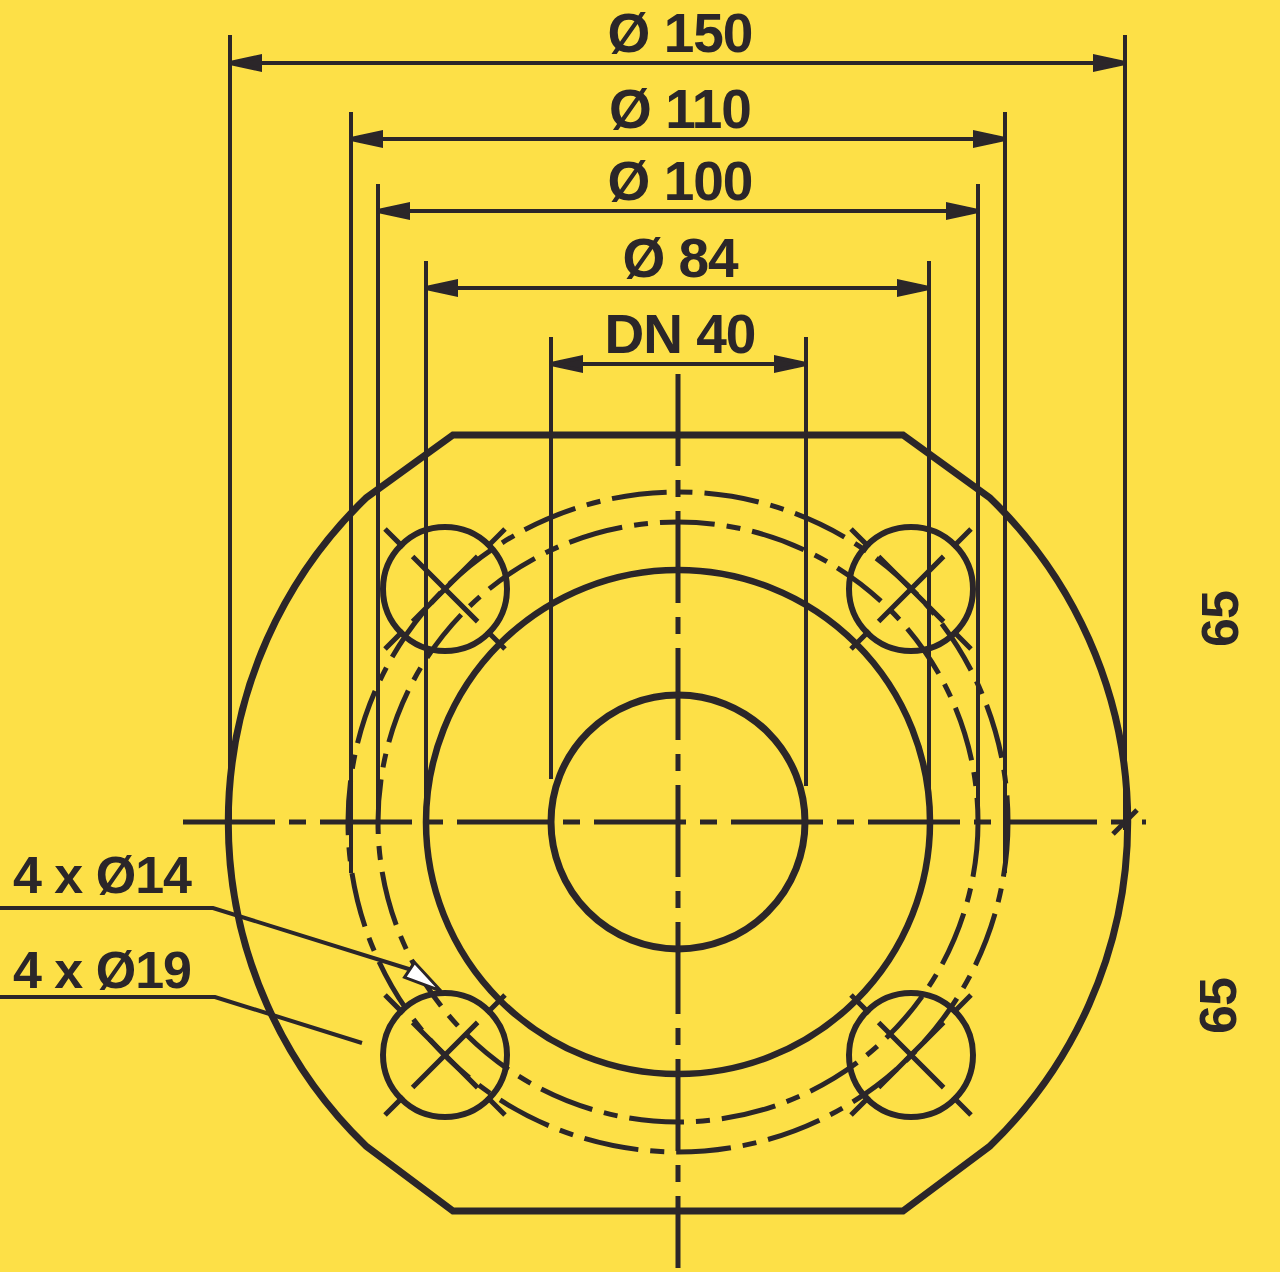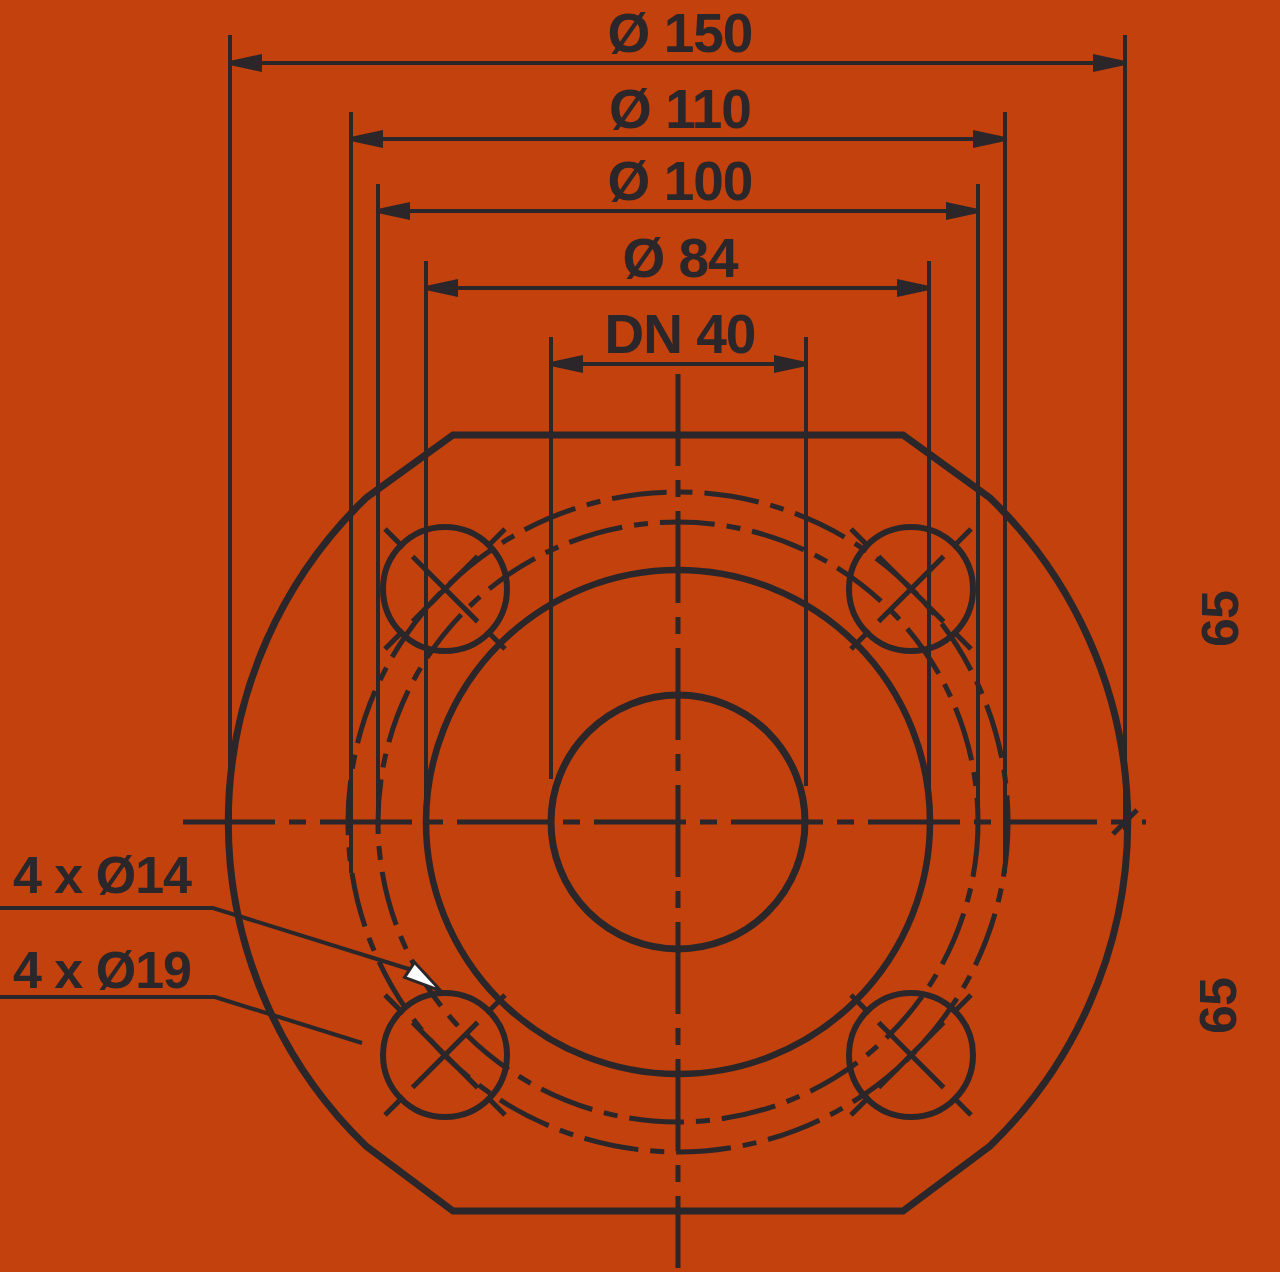--- a/index.html
+++ b/index.html
@@ -1,20 +1,20 @@
 <!DOCTYPE html>
 <html><head>
 <meta charset="utf-8">
 <style>
   html, body { margin: 0; padding: 0; background: #ffffff; }
   .canvas {
     position: relative;
     width: 1280px;
     height: 1272px;
-    background: #c2410c;
+    background: #fde047;
     font-family: "Liberation Sans", sans-serif;
   }
   svg { display: block; }
   text {
     font-family: "Liberation Sans", sans-serif;
     font-weight: 700;
     fill: #2b2629;
     letter-spacing: -1px;
   }
   .dim-text  { font-size: 55px; }

